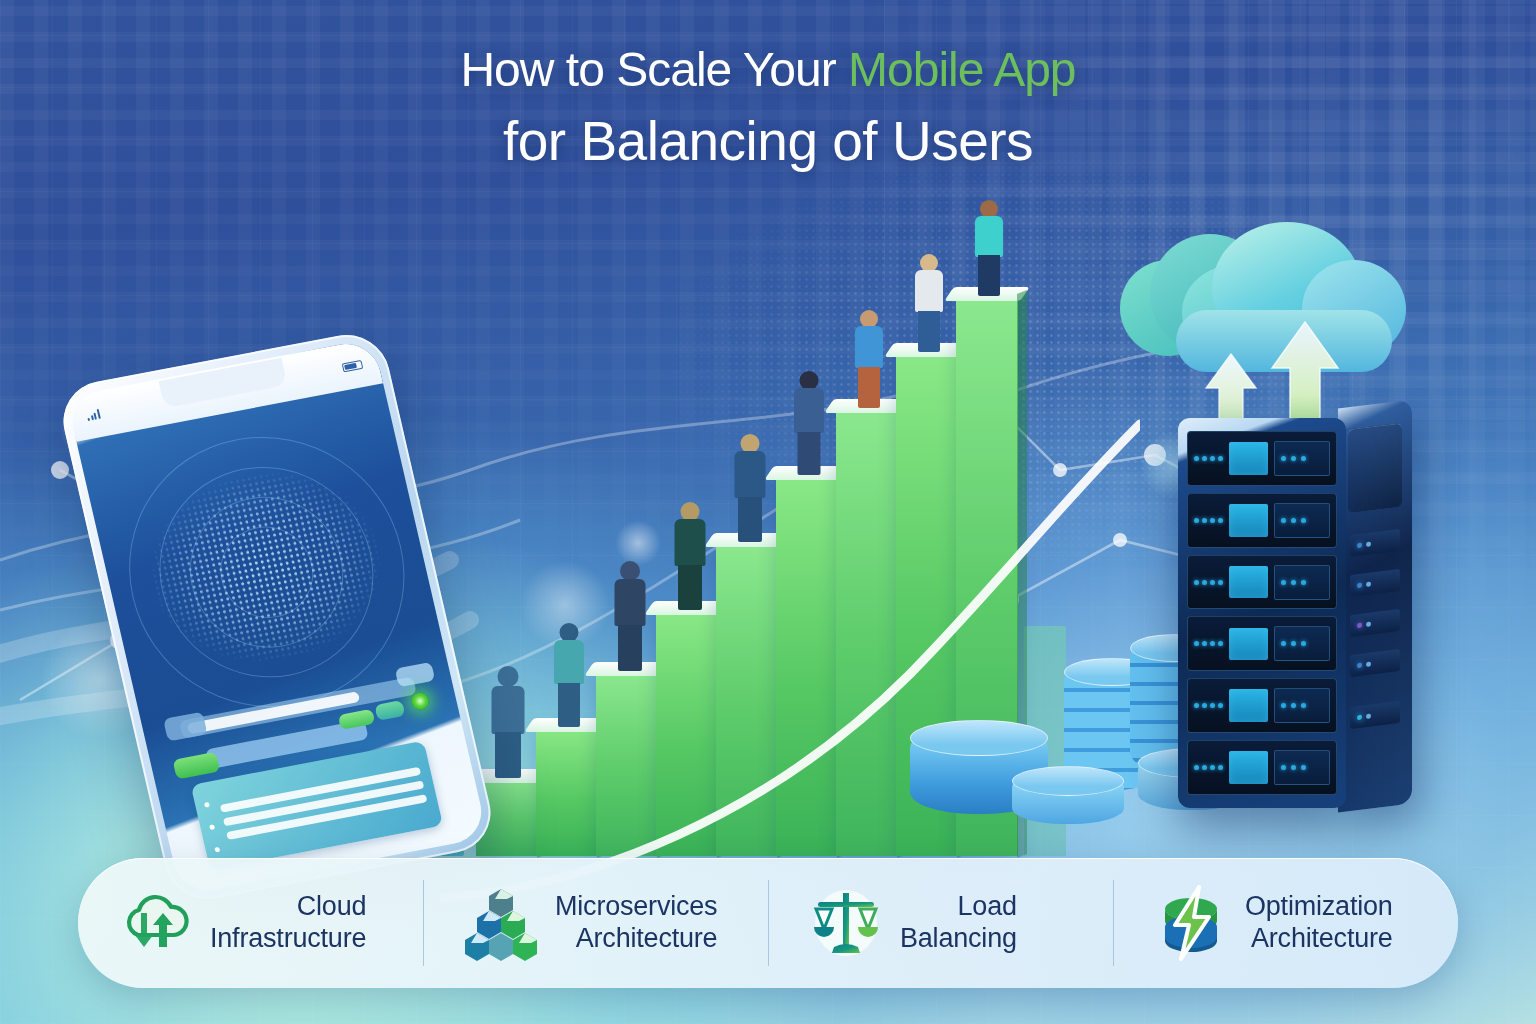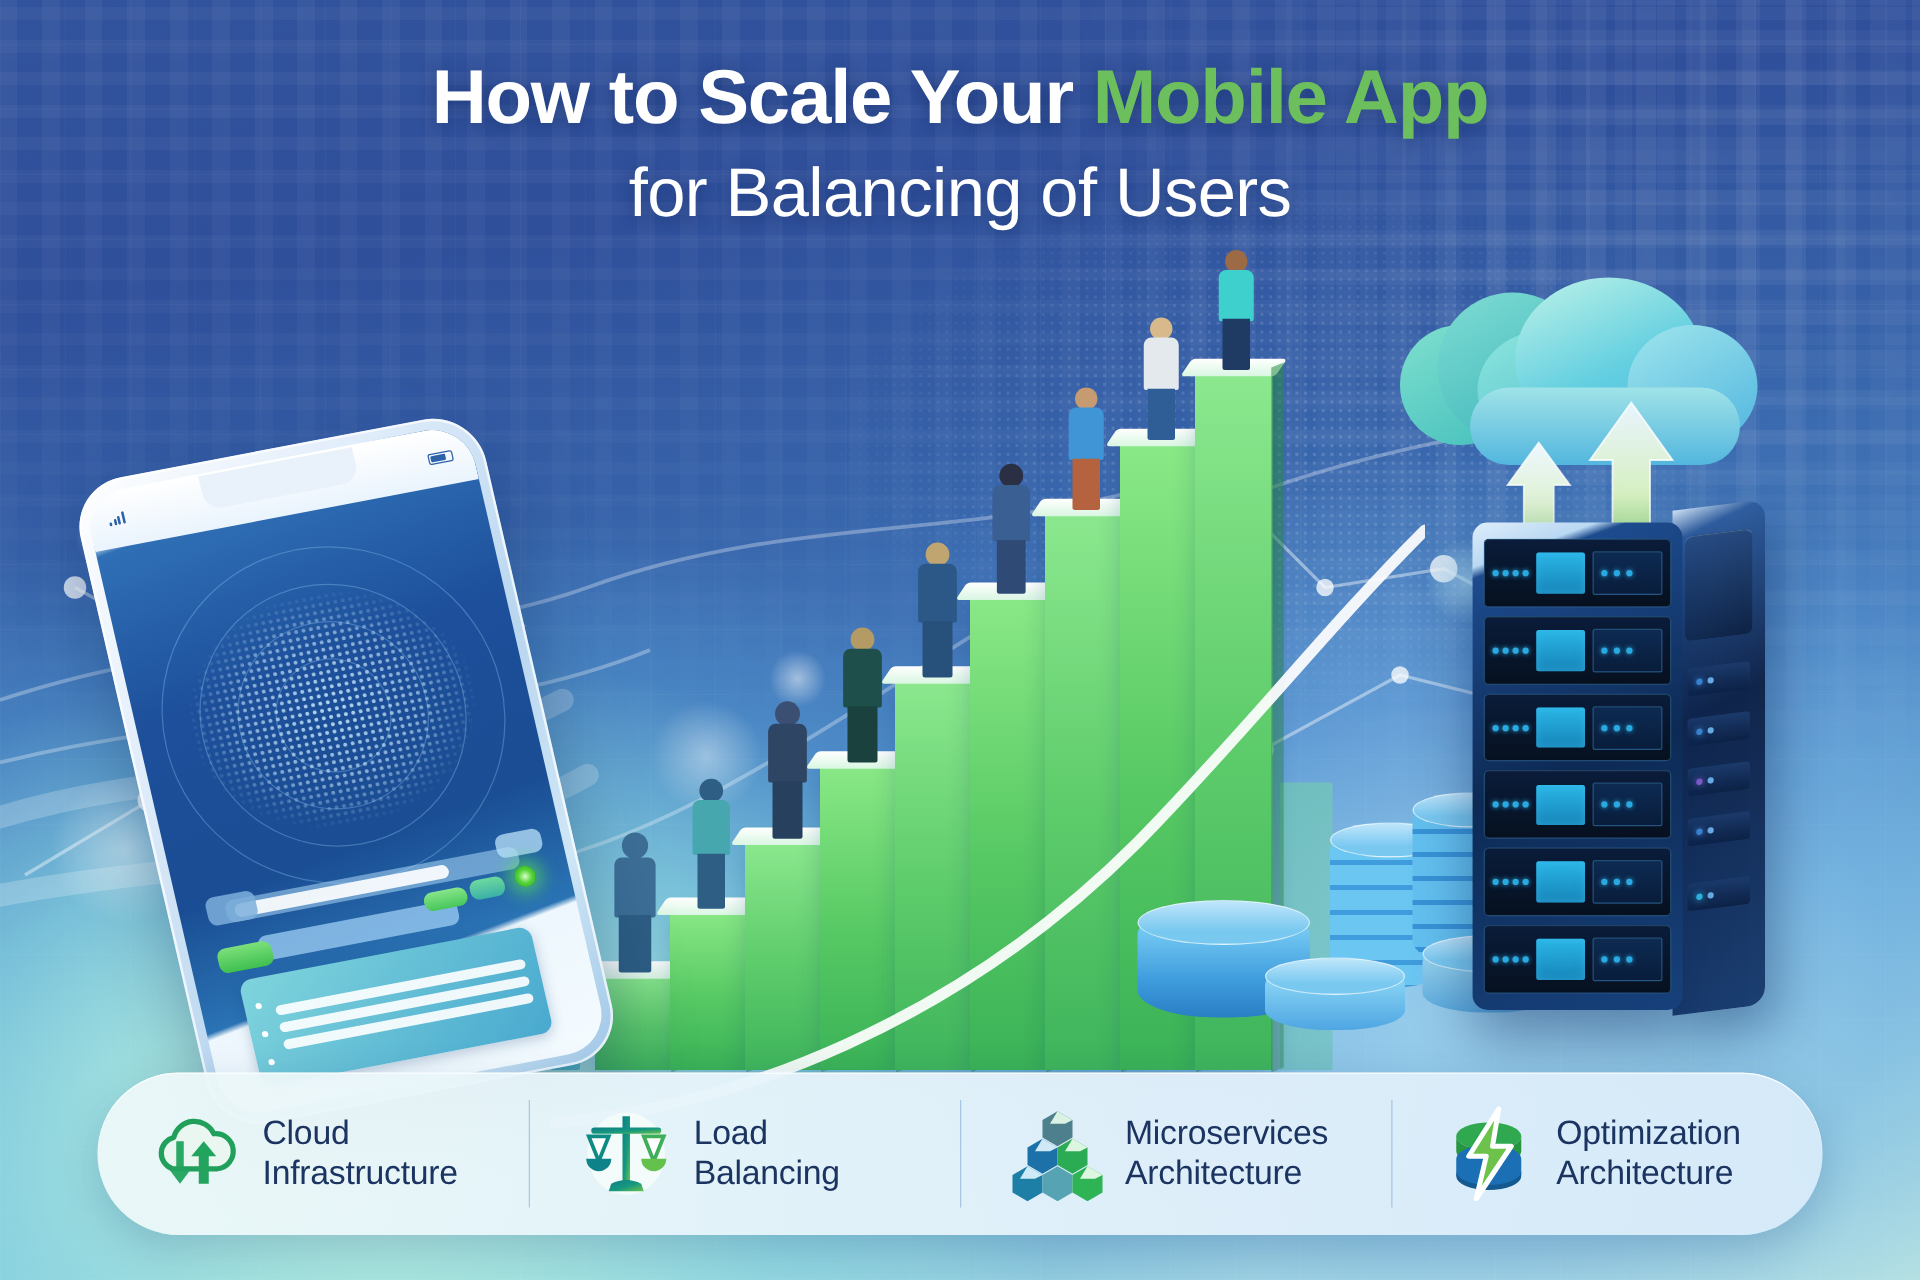--- a/index.html
+++ b/index.html
@@ -62,21 +62,21 @@
   }
   .bg-svg { position:absolute; inset:0; width:100%; height:100%; }
   .bokeh { position:absolute; border-radius:50%; pointer-events:none; }
 
   
   .title-wrap {
     position:absolute; top:46px; left:0; width:100%;
     text-align:center; z-index:40;
   }
   .title-main {
-    font-size: 61px; font-weight: 700; color:#ffffff;
+    font-size: 48px; font-weight: 400; color:#ffffff;
     letter-spacing:-1px; line-height:1.02;
     text-shadow: 0 3px 14px rgba(10,30,80,.45);
     white-space:nowrap;
   }
   .title-accent { color:#6dbe5c; }
   .title-sub {
     margin-top: 14px;
     font-size: 55px; font-weight: 400; color:#ffffff;
     letter-spacing:-0.5px;
     text-shadow: 0 3px 12px rgba(10,30,80,.42);
@@ -244,21 +244,21 @@
     width:1380px; height:130px;
     border-radius:66px;
     background: linear-gradient(100deg, rgba(236,248,248,.96) 0%, rgba(232,245,250,.95) 26%, rgba(228,242,251,.94) 55%, rgba(222,238,250,.95) 78%, rgba(216,235,250,.95) 100%);
     box-shadow: 0 12px 34px rgba(20,60,120,.22), inset 0 1px 0 rgba(255,255,255,.9);
     display:flex; align-items:center;
     z-index:60;
   }
   .feat {
     flex:1; display:flex; align-items:center; gap:16px;
     padding: 0 10px 0 40px;
-    position:relative; height:100%;
+    position:relative; height:100%;text-align:right;
   }
   .feat + .feat::before {
     content:""; position:absolute; left:0; top:22px; bottom:22px;
     width:1px; background: rgba(120,165,205,.55);
   }
   .feat-icon { width:76px; height:76px; flex:0 0 76px; position:relative; }
   .feat-label {
     font-size:27px; line-height:1.18; color:#1c3461; font-weight:400;
     letter-spacing:-.2px;
   }
@@ -639,20 +639,44 @@
       </div>
       <div class="feat-label">
         <span>Cloud</span>
         <span class="l2">Infrastructure</span>
       </div>
     </div>
 
     <div class="feat">
       <div class="feat-icon">
         <svg viewBox="0 0 76 76" width="76" height="76">
+          <g stroke="none">
+            <polygon points="38,4 50,11 50,25 38,32 26,25 26,11" fill="#4e7f8c"></polygon>
+            <polygon points="38,4 50,11 44,14 32,14" fill="#d9f2e4"></polygon>
+            <polygon points="26,26 38,33 38,47 26,54 14,47 14,33" fill="#1c72a8"></polygon>
+            <polygon points="26,26 38,33 32,36 20,36" fill="#cfe9f7"></polygon>
+            <polygon points="50,26 62,33 62,47 50,54 38,47 38,33" fill="#2cab55"></polygon>
+            <polygon points="50,26 62,33 56,36 44,36" fill="#ddf6e0"></polygon>
+            <polygon points="14,48 26,55 26,69 14,76 2,69 2,55" fill="#1d7fa6"></polygon>
+            <polygon points="14,48 26,55 20,58 8,58" fill="#cfeaf7"></polygon>
+            <polygon points="38,48 50,55 50,69 38,76 26,69 26,55" fill="#56a3b4"></polygon>
+            <polygon points="62,48 74,55 74,69 62,76 50,69 50,55" fill="#2fb455"></polygon>
+            <polygon points="62,48 74,55 68,58 56,58" fill="#ddf6e0"></polygon>
+          </g>
+        </svg>
+      </div>
+      <div class="feat-label">
+        <span>Microservices</span>
+        <span class="l2">Architecture</span>
+      </div>
+    </div>
+
+    <div class="feat">
+      <div class="feat-icon">
+        <svg viewBox="0 0 76 76" width="76" height="76">
           <defs>
               <linearGradient id="sc" x1="0" y1="0" x2="1" y2="1">
             <stop offset="0%" stop-color="#0b7f86"></stop>
                 <stop offset="55%" stop-color="#17997e"></stop>
                 <stop offset="100%" stop-color="#6cc24a"></stop>
           </linearGradient>
             </defs>
           <ellipse cx="38" cy="38" rx="31" ry="33" fill="#f3fbfb"></ellipse>
           <rect x="35" y="8" width="6" height="54" fill="url(#sc)"></rect>
           <rect x="10" y="17" width="56" height="5" rx="2.5" fill="url(#sc)"></rect>
@@ -665,44 +689,20 @@
       </div>
       <div class="feat-label">
         <span>Load</span>
         <span class="l2">Balancing</span>
       </div>
     </div>
 
     <div class="feat">
       <div class="feat-icon">
         <svg viewBox="0 0 76 76" width="76" height="76">
-          <g stroke="none">
-            <polygon points="38,4 50,11 50,25 38,32 26,25 26,11" fill="#4e7f8c"></polygon>
-            <polygon points="38,4 50,11 44,14 32,14" fill="#d9f2e4"></polygon>
-            <polygon points="26,26 38,33 38,47 26,54 14,47 14,33" fill="#1c72a8"></polygon>
-            <polygon points="26,26 38,33 32,36 20,36" fill="#cfe9f7"></polygon>
-            <polygon points="50,26 62,33 62,47 50,54 38,47 38,33" fill="#2cab55"></polygon>
-            <polygon points="50,26 62,33 56,36 44,36" fill="#ddf6e0"></polygon>
-            <polygon points="14,48 26,55 26,69 14,76 2,69 2,55" fill="#1d7fa6"></polygon>
-            <polygon points="14,48 26,55 20,58 8,58" fill="#cfeaf7"></polygon>
-            <polygon points="38,48 50,55 50,69 38,76 26,69 26,55" fill="#56a3b4"></polygon>
-            <polygon points="62,48 74,55 74,69 62,76 50,69 50,55" fill="#2fb455"></polygon>
-            <polygon points="62,48 74,55 68,58 56,58" fill="#ddf6e0"></polygon>
-          </g>
-        </svg>
-      </div>
-      <div class="feat-label">
-        <span>Microservices</span>
-        <span class="l2">Architecture</span>
-      </div>
-    </div>
-
-    <div class="feat">
-      <div class="feat-icon">
-        <svg viewBox="0 0 76 76" width="76" height="76">
           <path d="M12 24 a26 11 0 1 1 52 0 a26 11 0 1 1 -52 0 Z" fill="#2fa84f"></path>
           <path d="M12 24 v12 a26 11 0 0 0 52 0 v-12 a26 11 0 0 1 -52 0 Z" fill="#27963f"></path>
           <path d="M12 42 a26 11 0 1 1 52 0 v12 a26 11 0 0 1 -52 0 Z" fill="#1a6fb5"></path>
           <path d="M12 52 a26 11 0 0 0 52 0 v4 a26 11 0 0 1 -52 0 Z" fill="#14598f"></path>
           <path d="M46 2 L22 40 L36 40 L28 74 L56 32 L41 32 Z" fill="#6cc24a" stroke="#ffffff" stroke-width="4" stroke-linejoin="round"></path>
         </svg>
       </div>
       <div class="feat-label">
         <span>Optimization</span>
         <span class="l2">Architecture</span>

